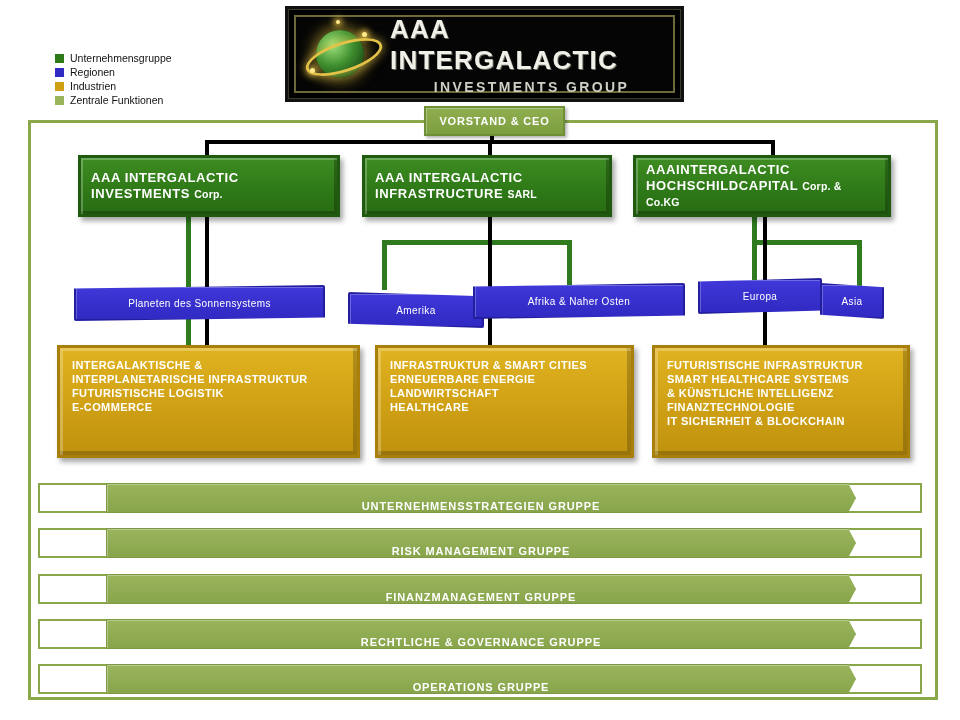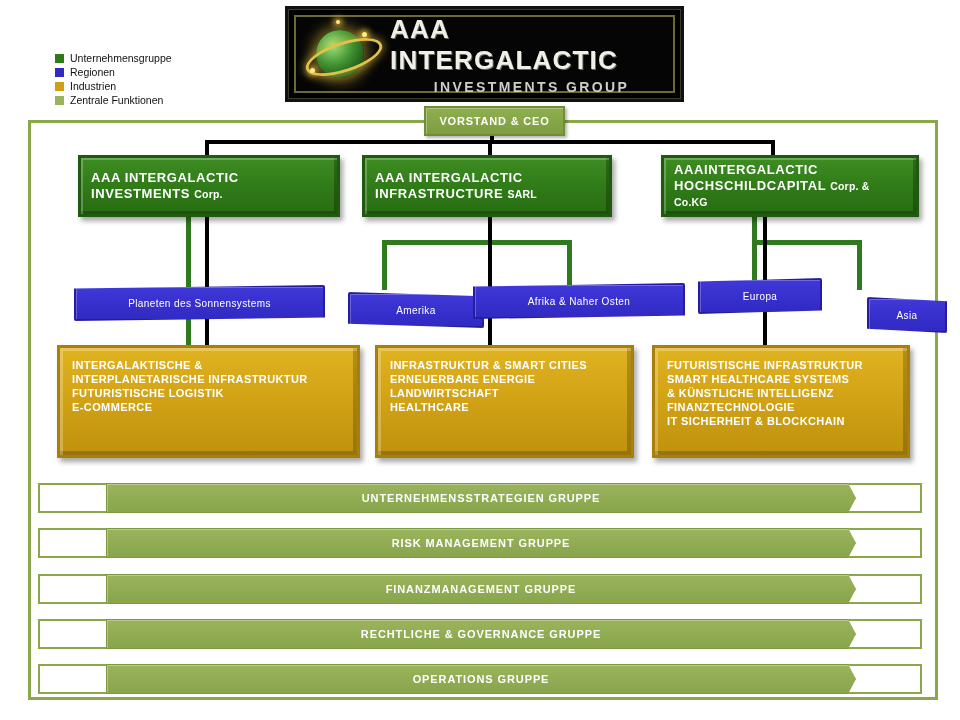--- a/index.html
+++ b/index.html
@@ -104,21 +104,21 @@
 
   .func-outer{
     position:absolute;left:38px;width:884px;height:30px;
     border:2px solid #8aa84a;box-sizing:border-box;background:transparent;
   }
   .func-bar{
     position:absolute;left:106px;width:748px;height:28px;
     background:linear-gradient(180deg,#9ab45c 0%,#88a54c 100%);
     border:1px solid #7d9943;
     box-shadow: inset 1px 1px 0 rgba(255,255,255,.3), 2px 2px 3px rgba(0,0,0,.25);
-    display:flex;align-items:center;justify-content:center;
+    display:flex;align-items:flex-end;justify-content:center;
     color:#fff;font-size:11px;font-weight:bold;letter-spacing:.9px;
     clip-path:polygon(0 0,calc(100% - 8px) 0,100% 50%,calc(100% - 8px) 100%,0 100%);
   }
 </style>
 </head>
 <body>
 
 <div class="abs" id="legend">
   <div class="legend-row">
     <span class="legend-swatch" style="background:#2f7a18"></span>
@@ -184,21 +184,21 @@
 </div>
 
 <div class="box green-box" style="left:362px;top:155px;width:250px;height:62px;">
   <div class="t1">
     <span>AAA INTERGALACTIC</span><br>
     <span>INFRASTRUCTURE</span>
     <small>SARL</small>
   </div>
 </div>
 
-<div class="box green-box" style="left:661px;top:155px;width:258px;height:62px;">
+<div class="box green-box" style="left:633px;top:155px;width:258px;height:62px;">
   <div class="t1">
     <span>AAAINTERGALACTIC</span><br>
     <span>HOCHSCHILDCAPITAL</span>
     <small>Corp. &amp; Co.KG</small>
   </div>
 </div>
 
 <div class="abs" id="ceo-box">
   <span>VORSTAND &amp; CEO</span>
 </div>
@@ -208,21 +208,21 @@
 </div>
 <div class="box blue-box wave2" style="left:348px;top:292px;width:136px;height:36px;">
   <span>Amerika</span>
 </div>
 <div class="box blue-box wave" style="left:473px;top:283px;width:212px;height:36px;text-align:right;">
   <span>Afrika  &amp; Naher Osten</span>
 </div>
 <div class="box blue-box wave" style="left:698px;top:278px;width:124px;height:36px;">
   <span>Europa</span>
 </div>
-<div class="box blue-box wave2" style="left:820px;top:297px;width:80px;height:36px;margin-left:47px;">
+<div class="box blue-box wave2" style="left:820px;top:283px;width:64px;height:36px;">
   <span>Asia</span>
 </div>
 
 <div class="box gold-box" style="left:57px;top:345px;width:303px;height:113px;">
   <div>INTERGALAKTISCHE &amp;</div>
   <div>INTERPLANETARISCHE INFRASTRUKTUR</div>
   <div>FUTURISTISCHE LOGISTIK</div>
   <div>E-COMMERCE</div>
 </div>
 

